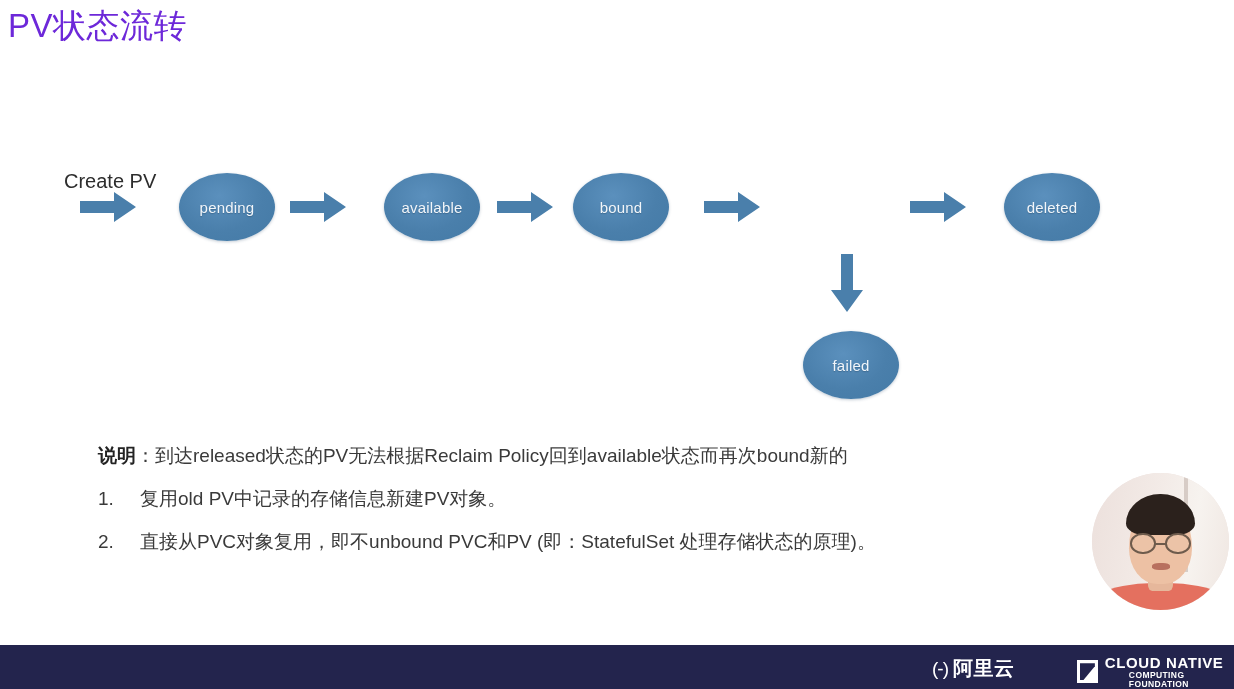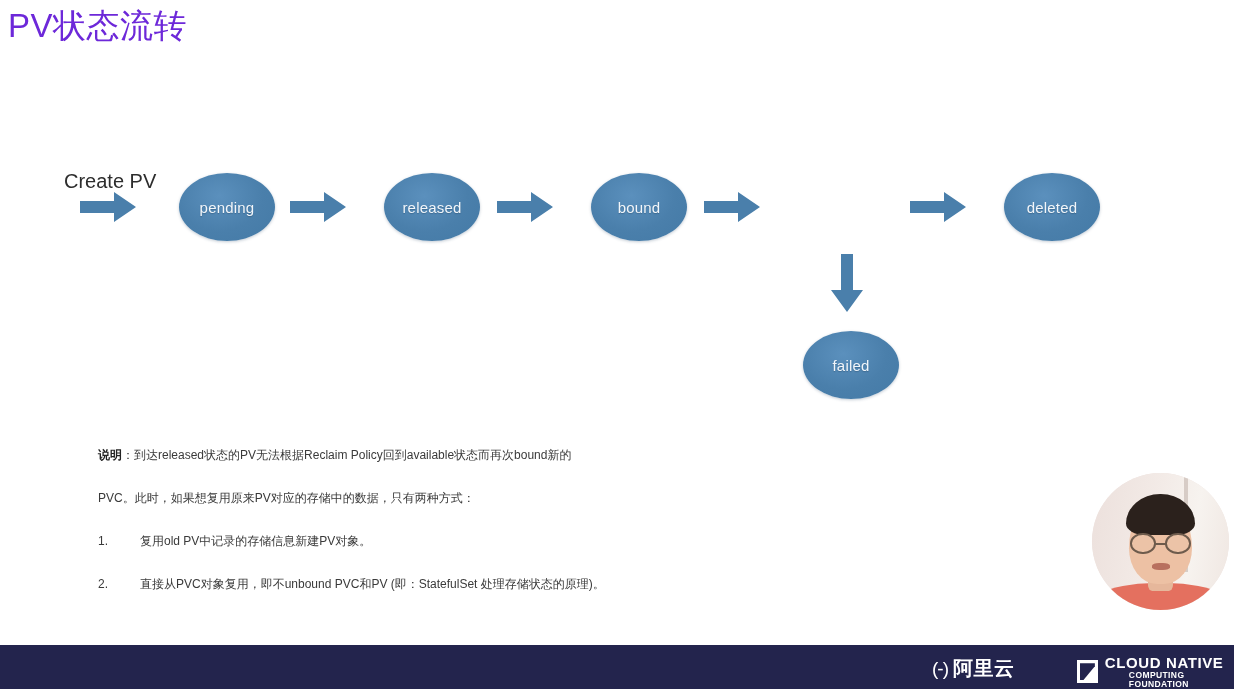--- a/index.html
+++ b/index.html
@@ -74,21 +74,21 @@
     color: #2d2d2d;
     white-space: nowrap;
   }
 
   
   .body-text {
     position: absolute;
     left: 98px;
     top: 434px;
     width: 1000px;
-    font-size: 12px;
+    font-size: 19px;
     line-height: 43px;
     color: #3a3a3a;
     font-family: "Liberation Sans", "DejaVu Sans", sans-serif;
   }
   .body-text .lead { font-weight: 700; color: #232323; }
   .note-line { white-space: nowrap; }
   .num-list {
     margin: 0;
     padding: 0;
     list-style: none;
@@ -305,36 +305,35 @@
   <div class="arrow-down" style="left:831px; top:104px;">
     <svg width="32" height="58" viewBox="0 0 32 58">
       <path d="M10 0 H22 V36 H32 L16 58 L0 36 H10 Z" fill="#4a7fab"></path>
     </svg>
   </div>
 
   <div class="state-node" style="left:179px; top:23px;">
     <span>pending</span>
   </div>
   <div class="state-node" style="left:384px; top:23px;">
-    <span>released</span>
-  </div>
-  <div class="state-node" style="left:591px; top:23px;">
+    <span>available</span>
+  </div>
+  <div class="state-node" style="left:573px; top:23px;">
     <span>bound</span>
   </div>
   <div class="state-node" style="left:1004px; top:23px;">
     <span>deleted</span>
   </div>
   <div class="state-node" style="left:803px; top:181px;">
     <span>failed</span>
   </div>
 </div>
 
 <div class="body-text">
   <div class="note-line"><span class="lead">说明</span><span>：到达released状态的PV无法根据Reclaim Policy回到available状态而再次bound新的</span></div>
-  <div class="note-line">PVC。此时，如果想复用原来PV对应的存储中的数据，只有两种方式：</div>
   <ul class="num-list">
     <li><span class="num">1.</span><span>复用old PV中记录的存储信息新建PV对象。</span></li>
     <li><span class="num">2.</span><span>直接从PVC对象复用，即不unbound PVC和PV (即：StatefulSet 处理存储状态的原理)。</span></li>
   </ul>
 </div>
 
 <div class="webcam">
   <div class="wall"></div>
   <div class="door-edge"></div>
   <div class="shirt"></div>

